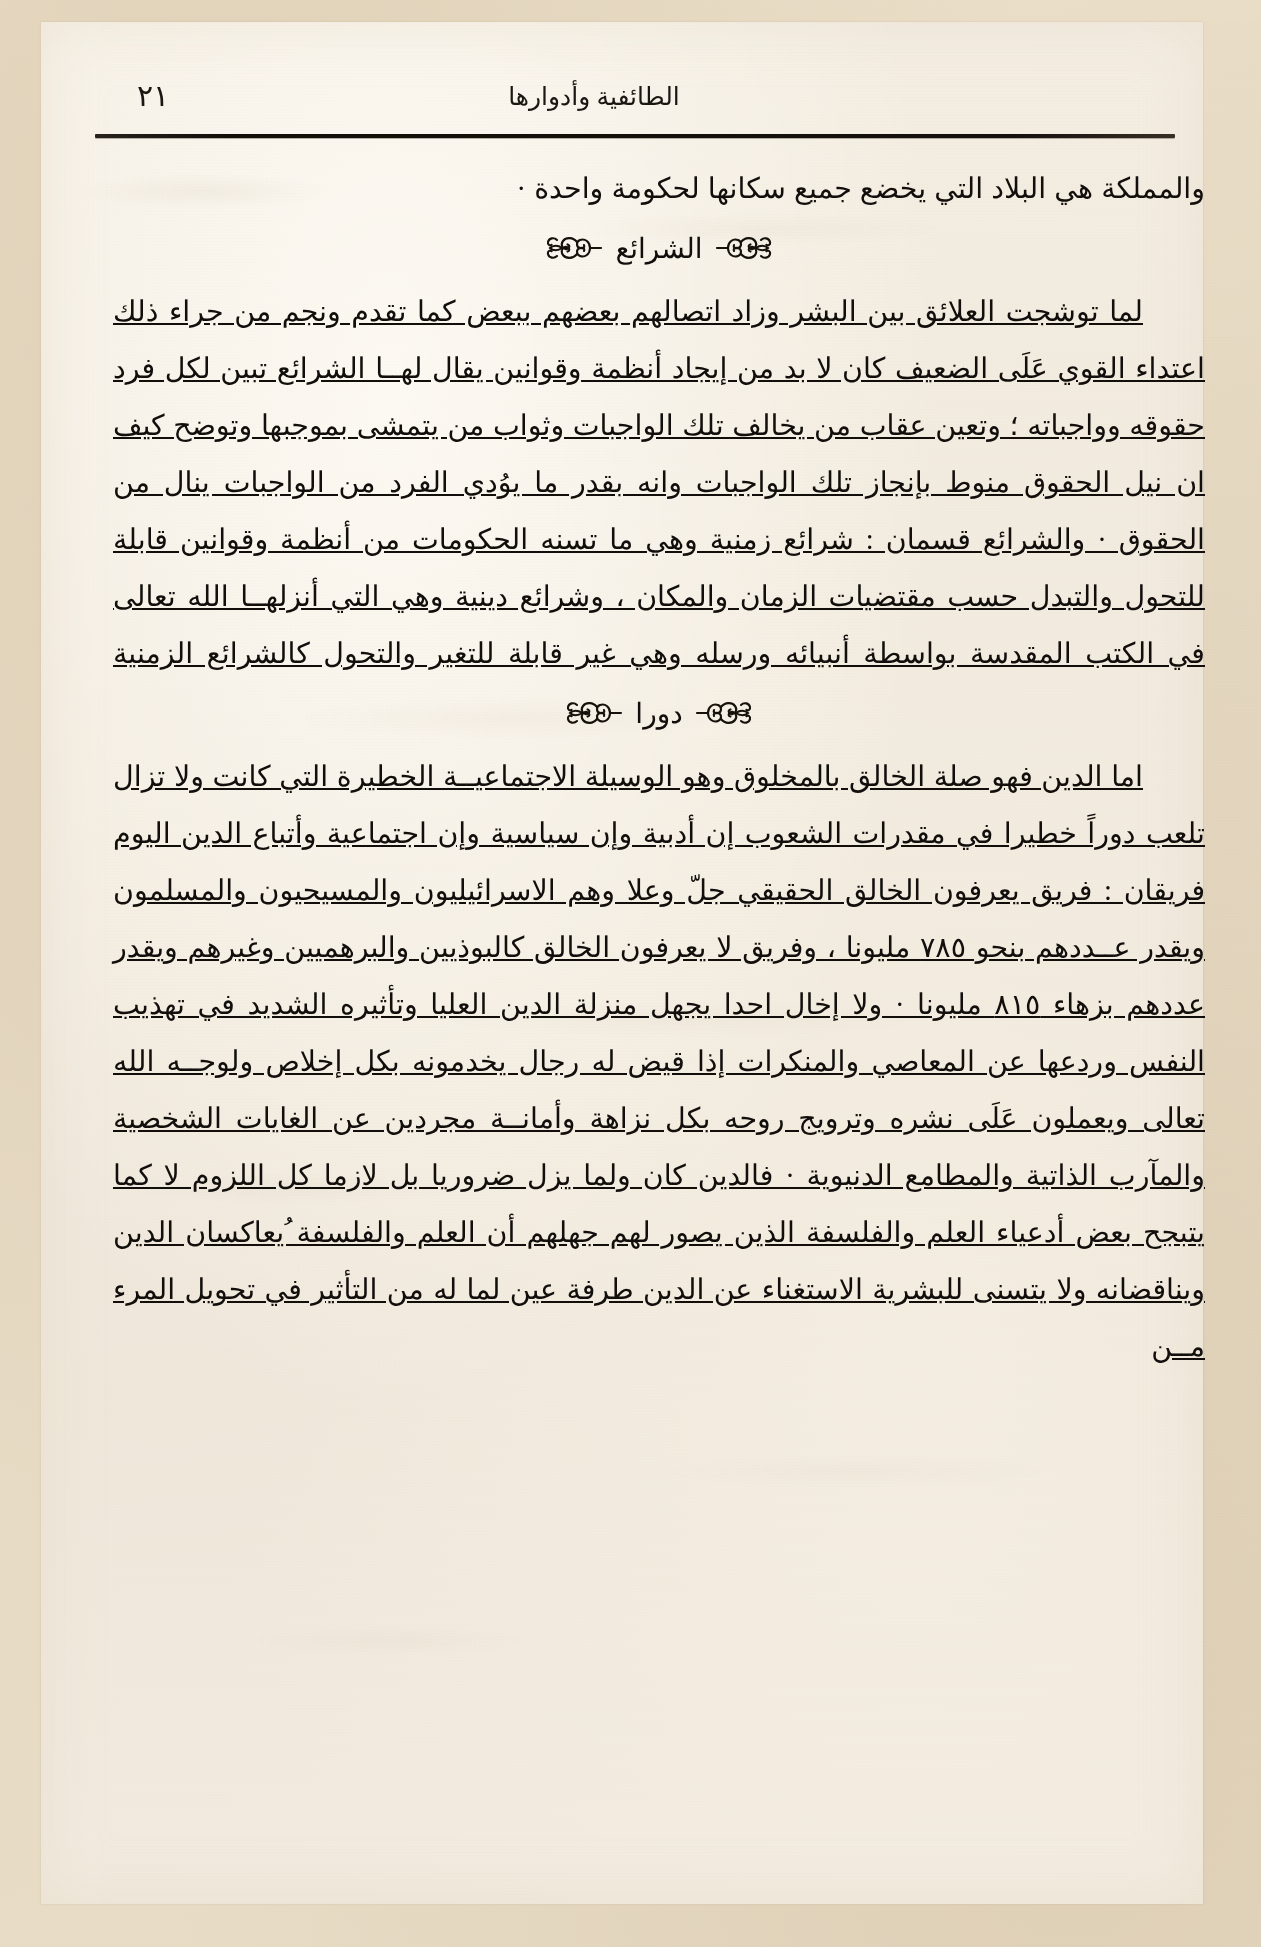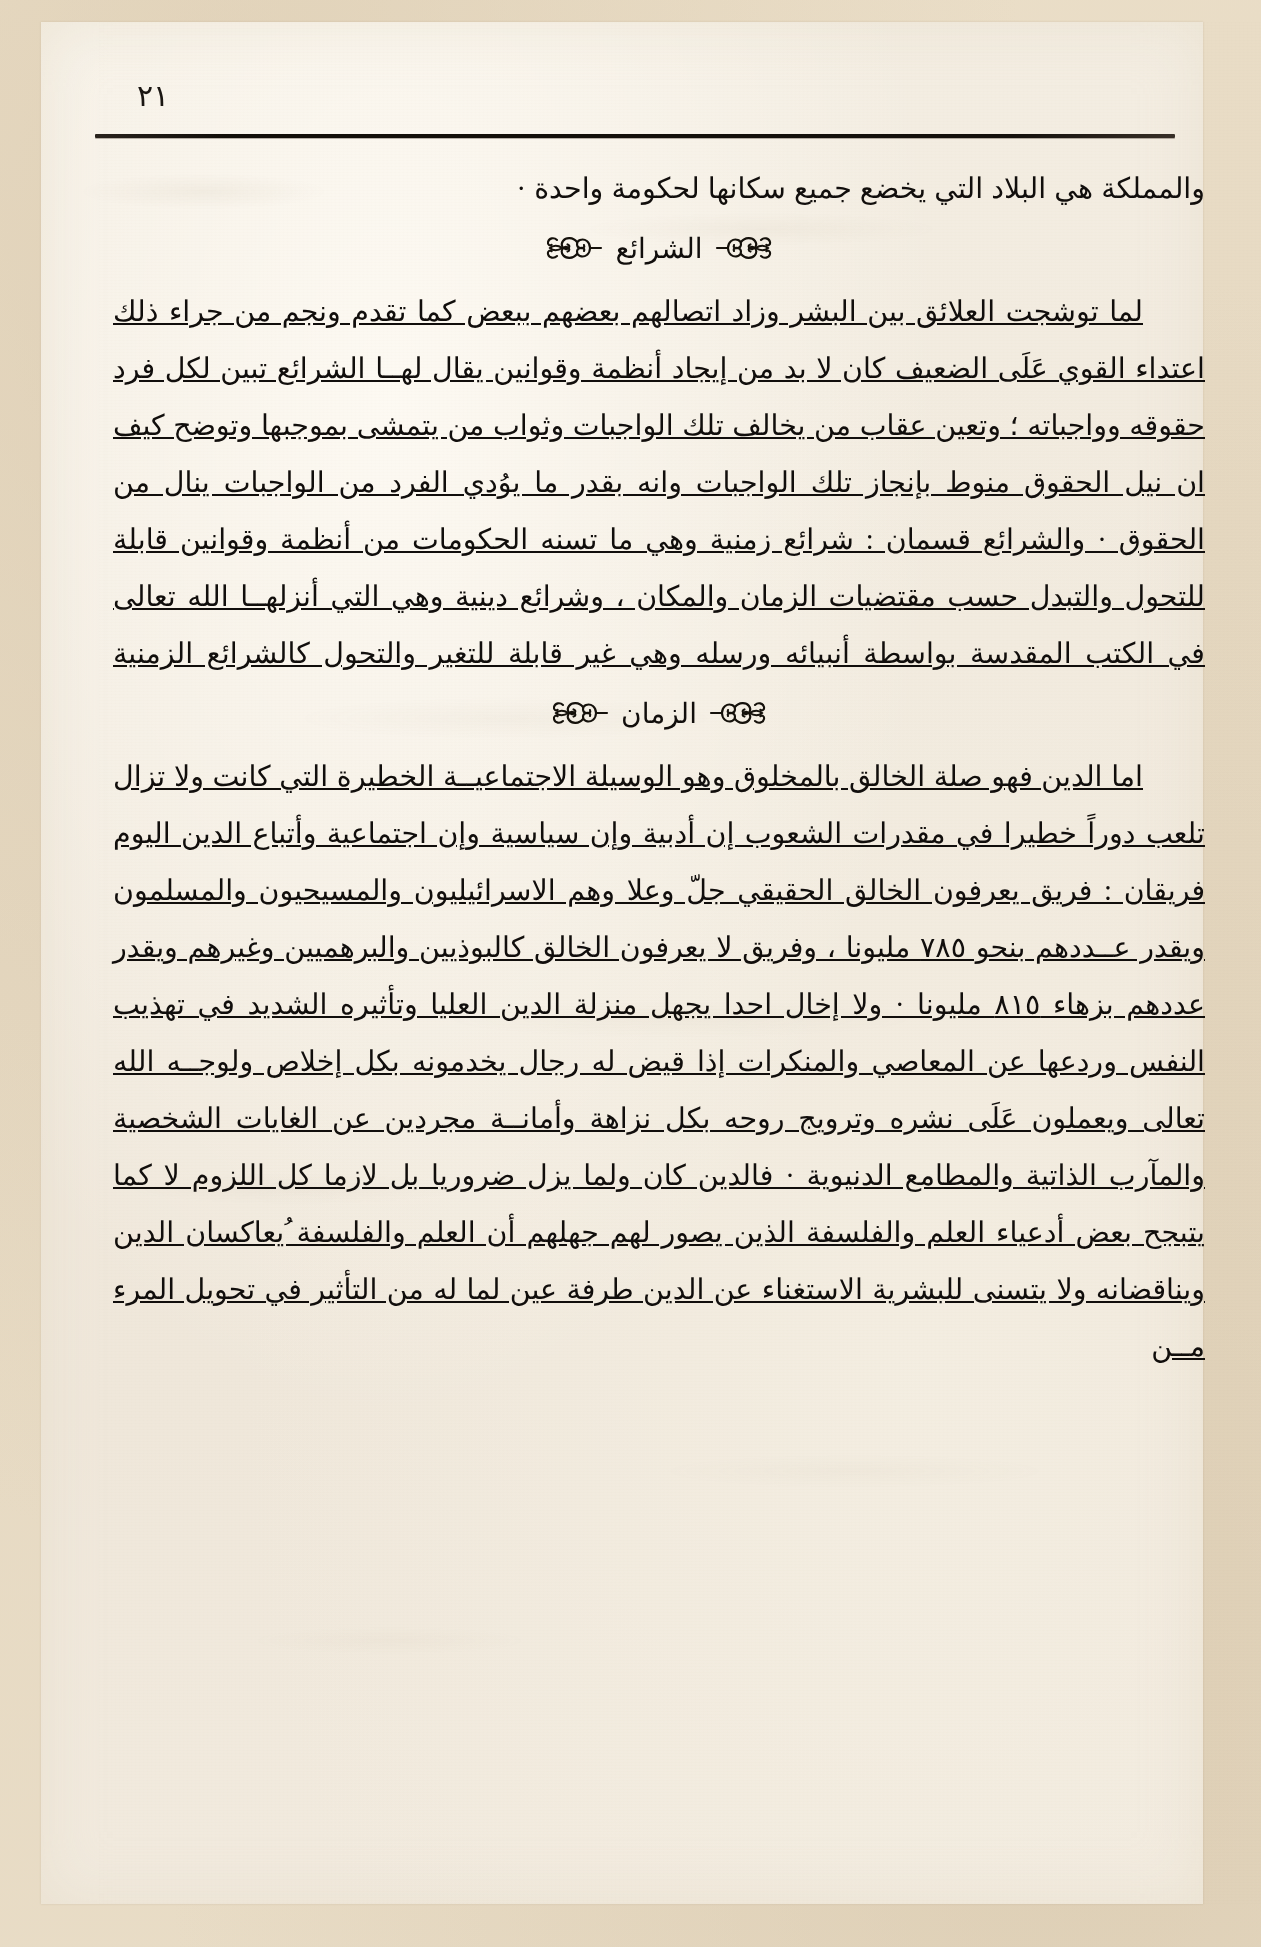--- a/index.html
+++ b/index.html
@@ -184,20 +184,21 @@
 
 <div id="scan">
 
   <div id="paper"></div>
   <div id="grain" style="left:41px; top:22px; width:1162px; height:1882px;"></div>
 
   <div id="content" class="ink">
 
     <div class="runhead">
       <span class="folio">٢١</span>
+      <span class="rh-title">الطائفية وأدوارها</span>
     </div>
 
     <div class="rule"></div>
 
     <div class="textblock">
 
       <p class="para ragged">والمملكة هي البلاد التي يخضع جميع سكانها لحكومة واحدة ·</p>
 
       <div class="section-heading">
         <span class="orn">
@@ -241,21 +242,21 @@
               <path d="M13 15 c0 -6 5 -10 10 -8 c4 1.5 4 7 0 8 c-3 1 -5 -1 -4 -3"></path>
               <path d="M13 15 c0 6 5 10 10 8 c4 -1.5 4 -7 0 -8 c-3 -1 -5 1 -4 3"></path>
               <path d="M26 9 c4 -5 11 -5 14 -1 c3 4 0 9 -4 8 c-3 -0.8 -3 -4 -0.5 -4.6"></path>
               <path d="M26 21 c4 5 11 5 14 1 c3 -4 0 -9 -4 -8 c-3 0.8 -3 4 -0.5 4.6"></path>
               <path d="M41 15 c4 -3 9 -3 12 0 c-3 3 -8 3 -12 0 z"></path>
               <path d="M46 7 c3 -3 8 -2 9 2 c0.6 2.6 -2 4.4 -3.6 2.8"></path>
               <path d="M46 23 c3 3 8 2 9 -2 c0.6 -2.6 -2 -4.4 -3.6 -2.8"></path>
             </g>
           </svg>
         </span>
-        <span class="hx-label">الزمان</span>
+        <span class="hx-label">دورا</span>
         <span class="orn flip">
           <svg viewBox="0 0 58 30" xmlns="http://www.w3.org/2000/svg" aria-hidden="true">
             <g fill="none" stroke="currentColor" stroke-width="2.1" stroke-linecap="round">
               <path d="M2 15 L13 15"></path>
               <path d="M13 15 c0 -6 5 -10 10 -8 c4 1.5 4 7 0 8 c-3 1 -5 -1 -4 -3"></path>
               <path d="M13 15 c0 6 5 10 10 8 c4 -1.5 4 -7 0 -8 c-3 -1 -5 1 -4 3"></path>
               <path d="M26 9 c4 -5 11 -5 14 -1 c3 4 0 9 -4 8 c-3 -0.8 -3 -4 -0.5 -4.6"></path>
               <path d="M26 21 c4 5 11 5 14 1 c3 -4 0 -9 -4 -8 c-3 0.8 -3 4 -0.5 4.6"></path>
               <path d="M41 15 c4 -3 9 -3 12 0 c-3 3 -8 3 -12 0 z"></path>
               <path d="M46 7 c3 -3 8 -2 9 2 c0.6 2.6 -2 4.4 -3.6 2.8"></path>

